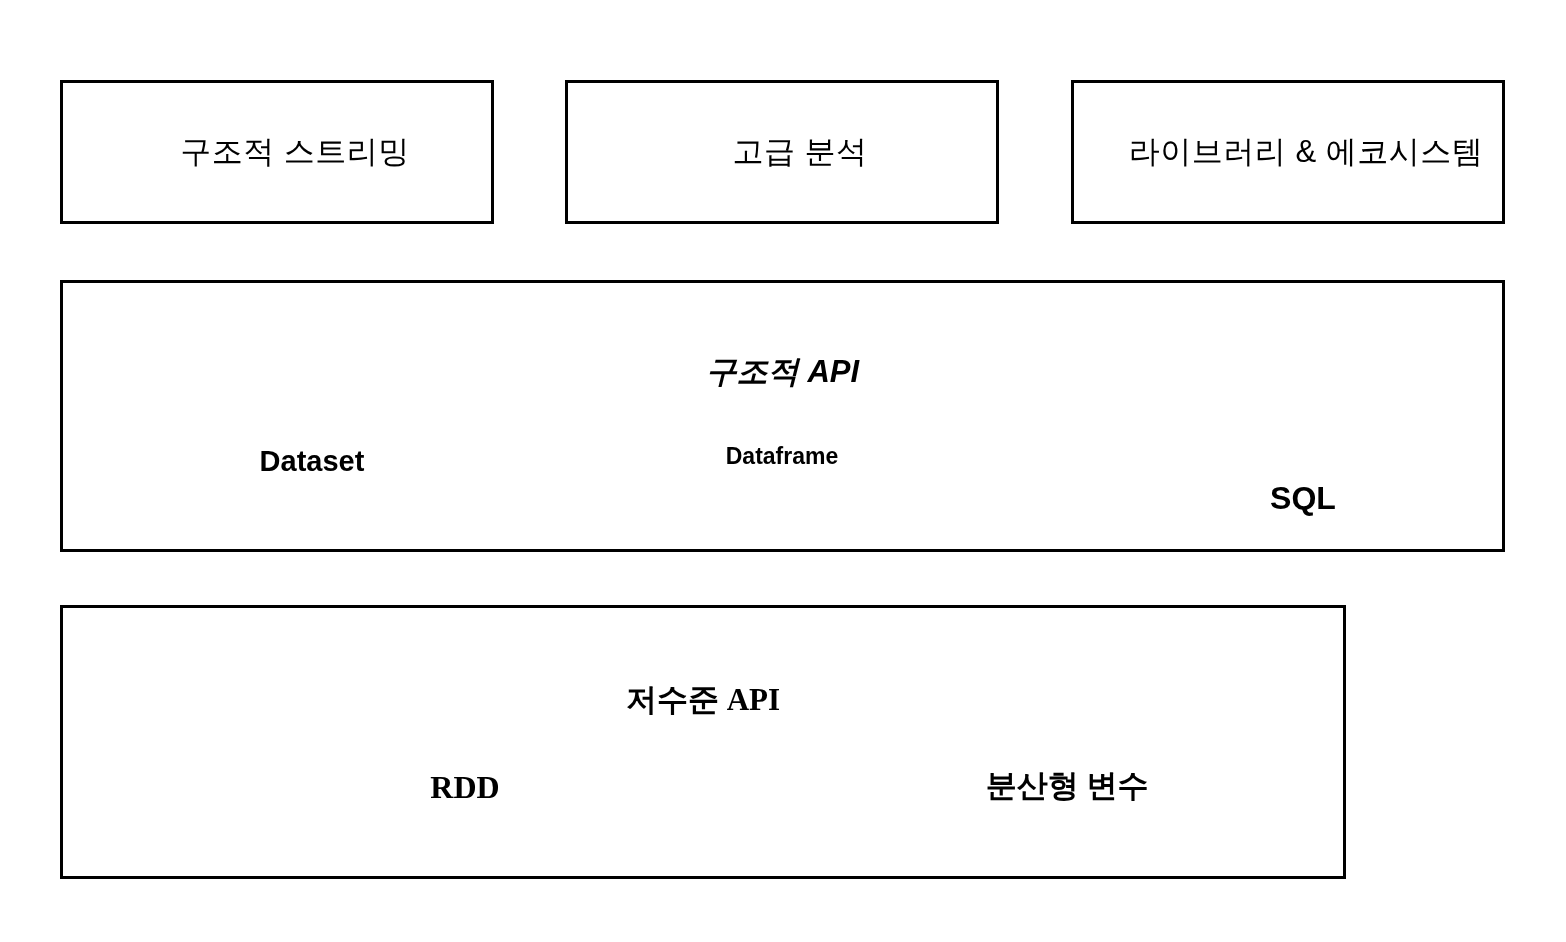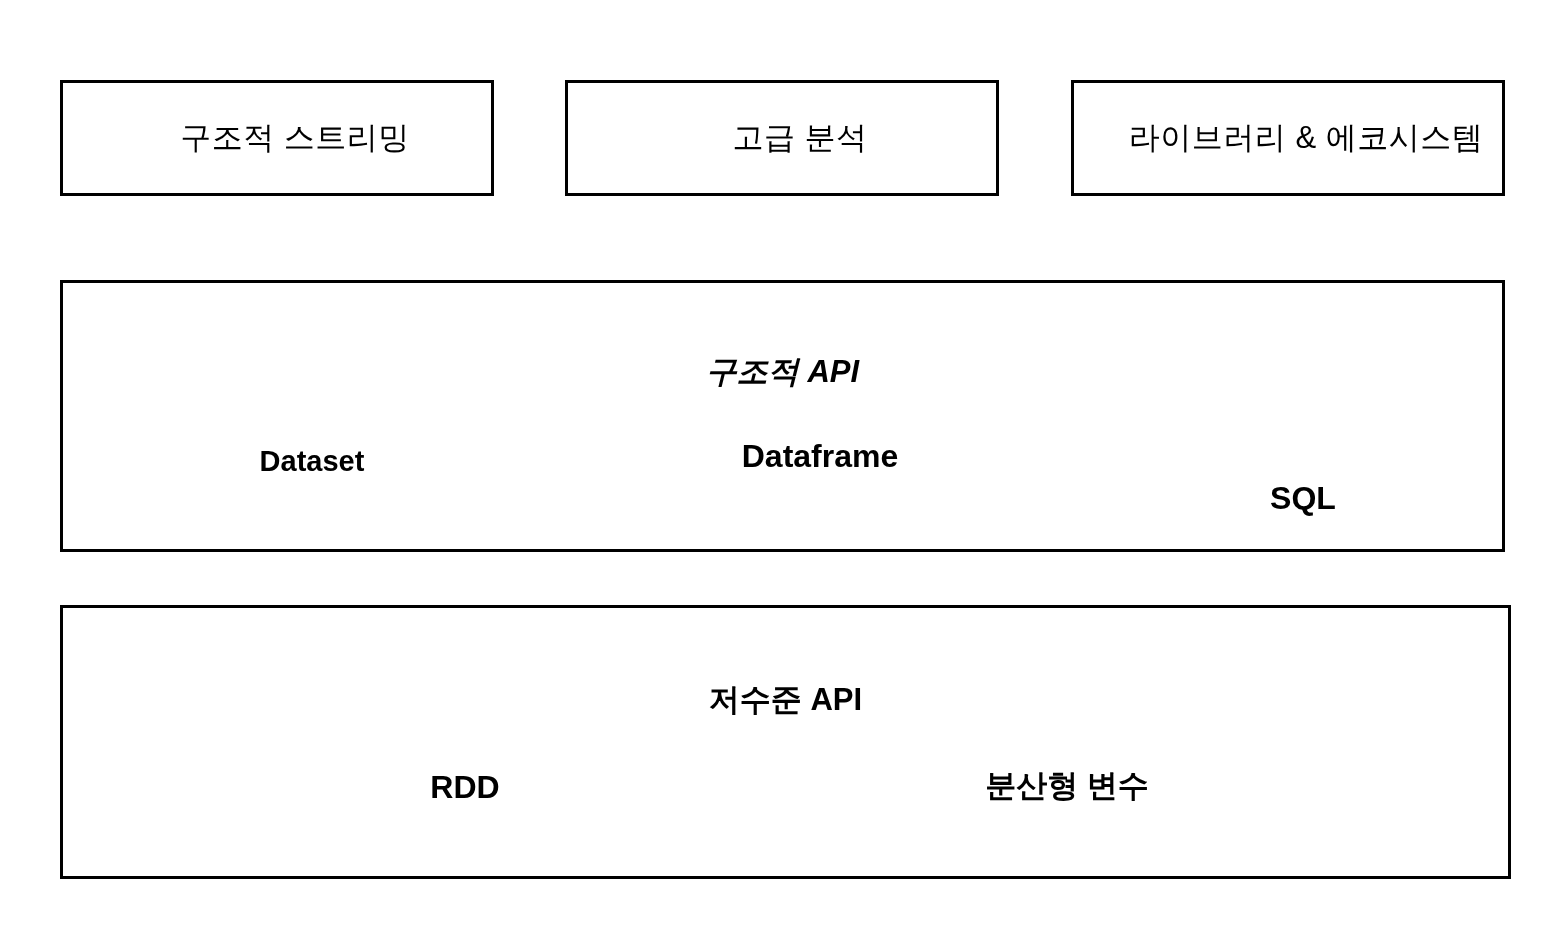--- a/index.html
+++ b/index.html
@@ -19,58 +19,58 @@
   .box {
     position: absolute;
     box-sizing: border-box;
     border: 3px solid #000000;
     background: #ffffff;
   }
   
   .box-top {
     top: 80px;
     width: 434px;
-    height: 116px;
+    height: 144px;
     display: flex;
     align-items: center;
     justify-content: center;
     padding-left: 36px;
   }
   .box-top-1 { left: 60px; }
   .box-top-2 { left: 565px; }
   .box-top-3 { left: 1071px; text-align: center; }
   .box-label {
     font-size: 31px;
     font-weight: 500;
     letter-spacing: 0.5px;
     white-space: nowrap;
   }
   
   .box-mid { left: 60px; top: 280px; width: 1445px; height: 272px; }
-  .box-low { left: 60px; top: 605px; width: 1451px; height: 274px; }
+  .box-low { left: 60px; top: 605px; width: 1286px; height: 274px; font-family: Liberation Serif, serif; }
   .api-title {
     position: absolute;
     left: 0;
     right: 0;
     text-align: center;
     font-size: 31px;
     font-weight: 600;
     line-height: 40px;
     white-space: nowrap;
   }
   .box-mid .api-title { top: 69px; font-style: italic; }
   .box-low .api-title { top: 72px; }
   .api-item {
     position: absolute;
     transform: translateX(-50%);
     line-height: 40px;
     white-space: nowrap;
   }
   .pos-dataset   { left: 249px;  top: 158px; font-size: 29px; font-weight: 600; }
-  .pos-dataframe { left: 719px;  top: 153px; font-size: 32px; font-weight: 700; margin-left: 38px; }
+  .pos-dataframe { left: 719px;  top: 153px; font-size: 23px; font-weight: 700; }
   .pos-sql       { left: 1240px; top: 155px; font-size: 32px; font-weight: 700; margin-top: 40px; }
   .pos-rdd       { left: 402px;  top: 159px; font-size: 32px; font-weight: 700; }
   .pos-distvar   { left: 1004px; top: 158px; font-size: 31px; font-weight: 700; }
 </style>
 </head>
 <body>
 
 <div class="canvas">
 
   <div class="box box-top box-top-1">

